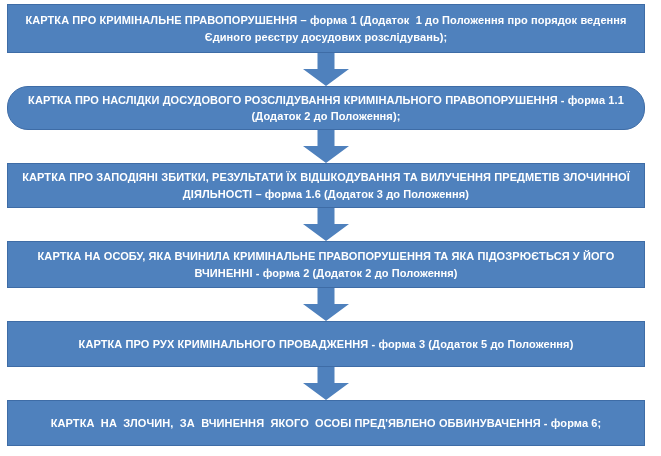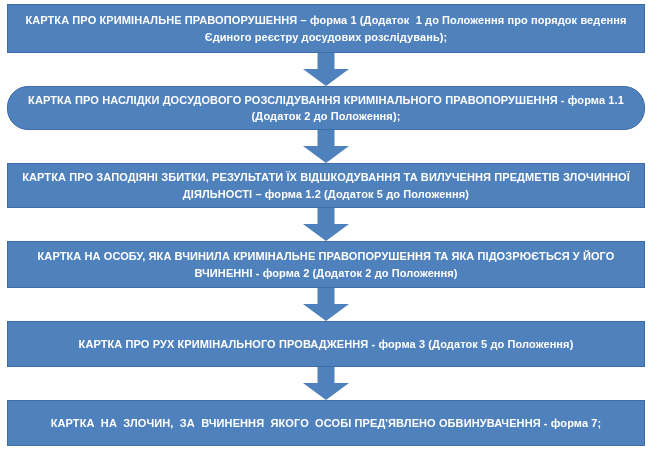--- a/index.html
+++ b/index.html
@@ -74,21 +74,21 @@
     <div class="label">КАРТКА ПРО НАСЛІДКИ ДОСУДОВОГО РОЗСЛІДУВАННЯ КРИМІНАЛЬНОГО ПРАВОПОРУШЕННЯ - форма 1.1 (Додаток 2 до Положення);</div>
   </div>
 
   <div class="arrow-gap">
     <svg width="46" height="33" viewBox="0 0 46 33">
       <polygon points="14.5,0 31.5,0 31.5,16 46,16 23,33 0,16 14.5,16" fill="#4f81bd"></polygon>
     </svg>
   </div>
 
   <div class="flow-box h3">
-    <div class="label">КАРТКА ПРО ЗАПОДІЯНІ ЗБИТКИ, РЕЗУЛЬТАТИ ЇХ ВІДШКОДУВАННЯ ТА ВИЛУЧЕННЯ ПРЕДМЕТІВ ЗЛОЧИННОЇ ДІЯЛЬНОСТІ – форма 1.2 (Додаток 5 до Положення)</div>
+    <div class="label">КАРТКА ПРО ЗАПОДІЯНІ ЗБИТКИ, РЕЗУЛЬТАТИ ЇХ ВІДШКОДУВАННЯ ТА ВИЛУЧЕННЯ ПРЕДМЕТІВ ЗЛОЧИННОЇ ДІЯЛЬНОСТІ – форма 1.6 (Додаток 3 до Положення)</div>
   </div>
 
   <div class="arrow-gap">
     <svg width="46" height="33" viewBox="0 0 46 33">
       <polygon points="14.5,0 31.5,0 31.5,16 46,16 23,33 0,16 14.5,16" fill="#4f81bd"></polygon>
     </svg>
   </div>
 
   <div class="flow-box h4">
     <div class="label">КАРТКА НА ОСОБУ, ЯКА ВЧИНИЛА КРИМІНАЛЬНЕ ПРАВОПОРУШЕННЯ ТА ЯКА ПІДОЗРЮЄТЬСЯ У ЙОГО ВЧИНЕННІ - форма 2 (Додаток 2 до Положення)</div>
@@ -104,16 +104,16 @@
     <div class="label">КАРТКА ПРО РУХ КРИМІНАЛЬНОГО ПРОВАДЖЕННЯ - форма 3 (Додаток 5 до Положення)</div>
   </div>
 
   <div class="arrow-gap">
     <svg width="46" height="33" viewBox="0 0 46 33">
       <polygon points="14.5,0 31.5,0 31.5,16 46,16 23,33 0,16 14.5,16" fill="#4f81bd"></polygon>
     </svg>
   </div>
 
   <div class="flow-box h6">
-    <div class="label">КАРТКА  НА  ЗЛОЧИН,  ЗА  ВЧИНЕННЯ  ЯКОГО  ОСОБІ ПРЕД'ЯВЛЕНО ОБВИНУВАЧЕННЯ - форма 7;</div>
+    <div class="label">КАРТКА  НА  ЗЛОЧИН,  ЗА  ВЧИНЕННЯ  ЯКОГО  ОСОБІ ПРЕД'ЯВЛЕНО ОБВИНУВАЧЕННЯ - форма 6;</div>
   </div>
 
 </div>
 
 </body></html>

